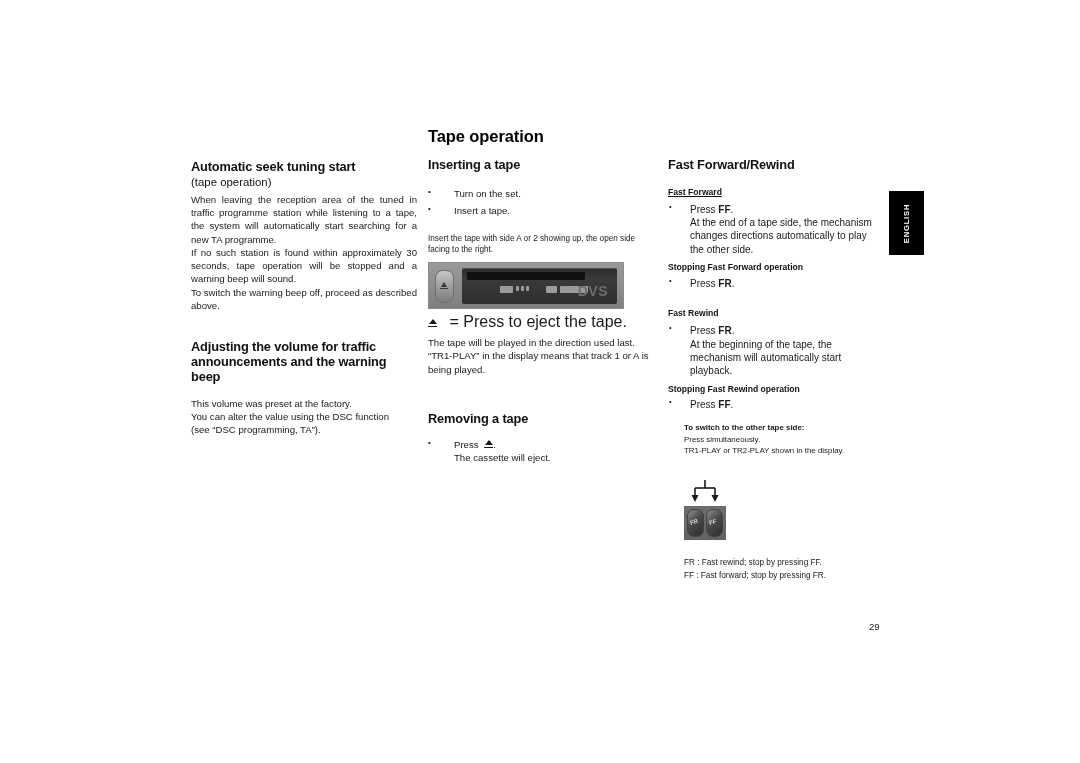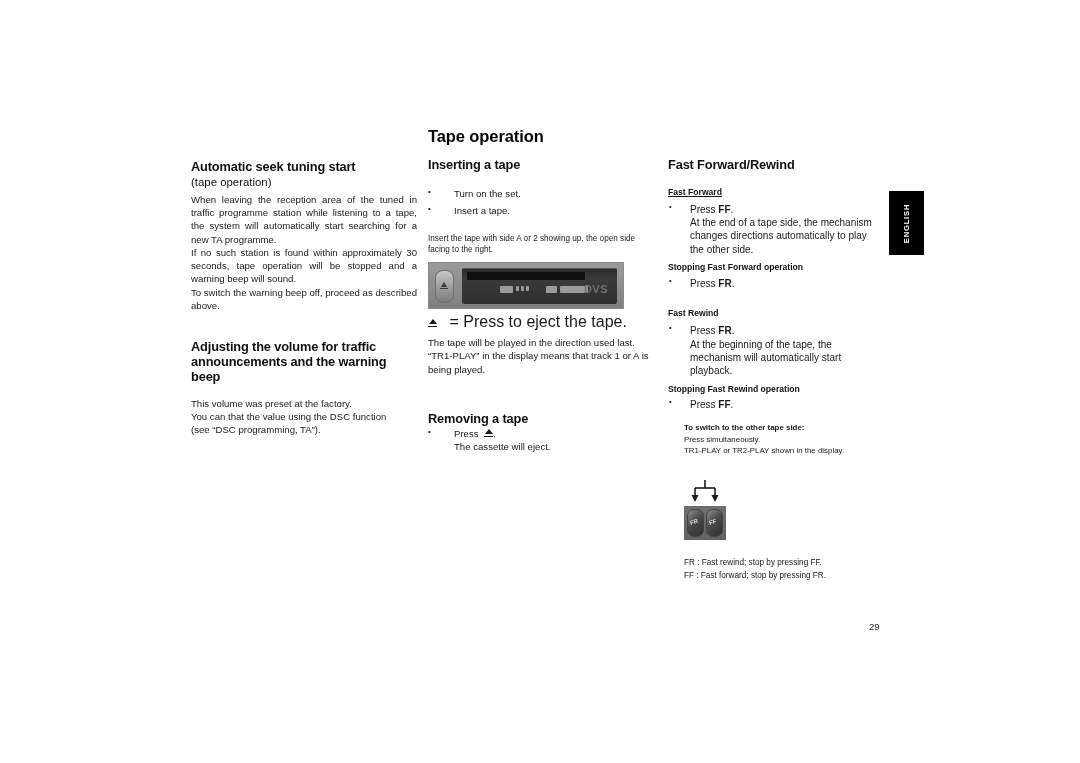--- a/index.html
+++ b/index.html
@@ -185,21 +185,21 @@
     left: 4px; top: 11px;
     width: 8px; height: 8px;
   }
   .deck-eject-btn .eject::before {
     border-left-width: 3.5px; border-right-width: 3.5px; border-bottom-color: #3a3a3a;
   }
   .deck-eject-btn .eject::after { background: #3a3a3a; height: 1.4px; width: 8px; top: 6px; }
   .deck-logo {
     position: absolute;
     right: 9px; top: 15px;
-    font-size: 11px;
+    font-size: 14px;
     font-weight: bold;
     letter-spacing: 0.5px;
     color: #6e6e6e;
     font-family: "Liberation Sans", sans-serif;
   }
   .deck-mark {
     position: absolute;
     background: #9b9b9b;
     border-radius: 1px;
   }
@@ -282,21 +282,21 @@
       <h2 class="sec">Automatic seek tuning start</h2>
       <div class="subtitle" style="margin-top:1px;">(tape operation)</div>
       <p class="body justify" style="margin-top:3px;">When leaving the reception area of the tuned in traffic programme station while listening to a tape, the system will automatically start searching for a new TA programme.</p>
       <p class="body justify" style="margin-top:0px;">If no such station is found within approximately 30 seconds, tape operation will be stopped and a warning beep will sound.</p>
       <p class="body justify" style="margin-top:0px;">To switch the warning beep off, proceed as described above.</p>
     </div>
 
     <div class="blk" style="left:0; top:340px; width:226px;">
       <h2 class="sec">Adjusting the volume for traffic announcements and the warning beep</h2>
       <p class="body" style="margin-top:12px;">This volume was preset at the factory.</p>
-      <p class="body justify" style="margin-top:0px;">You can that the value using the DSC function</p>
+      <p class="body justify" style="margin-top:0px;">You can alter the value using the DSC function</p>
       <p class="body" style="margin-top:0px;">(see “DSC programming, TA”).</p>
     </div>
 
   </div>
 
   <div class="col col-mid">
 
     <div class="blk" style="left:0; top:158px; width:222px;">
       <h2 class="sec">Inserting a tape</h2>
       <div class="bullet" style="margin-top:14px;">Turn on the set.</div>
@@ -309,21 +309,21 @@
       <span class="small" style="margin-left:8px;">= Press to eject the tape.</span>
     </div>
 
     <div class="blk" style="left:0; top:336px; width:222px;">
       <p class="body">The tape will be played in the direction used last.</p>
       <p class="body" style="margin-top:0px;">“TR1-PLAY” in the display means that track 1 or A is being played.</p>
     </div>
 
     <div class="blk" style="left:0; top:412px; width:222px;">
       <h2 class="sec">Removing a tape</h2>
-      <div class="bullet" style="margin-top:0;">
+      <div class="bullet" style="margin-top:11px;">
         <span>Press</span>
         <span class="eject" style="margin-left:3px;"></span><span>.</span>
         <div>The cassette will eject.</div>
       </div>
     </div>
 
   </div>
 
   <div class="deck">
     <div class="deck-inner">

